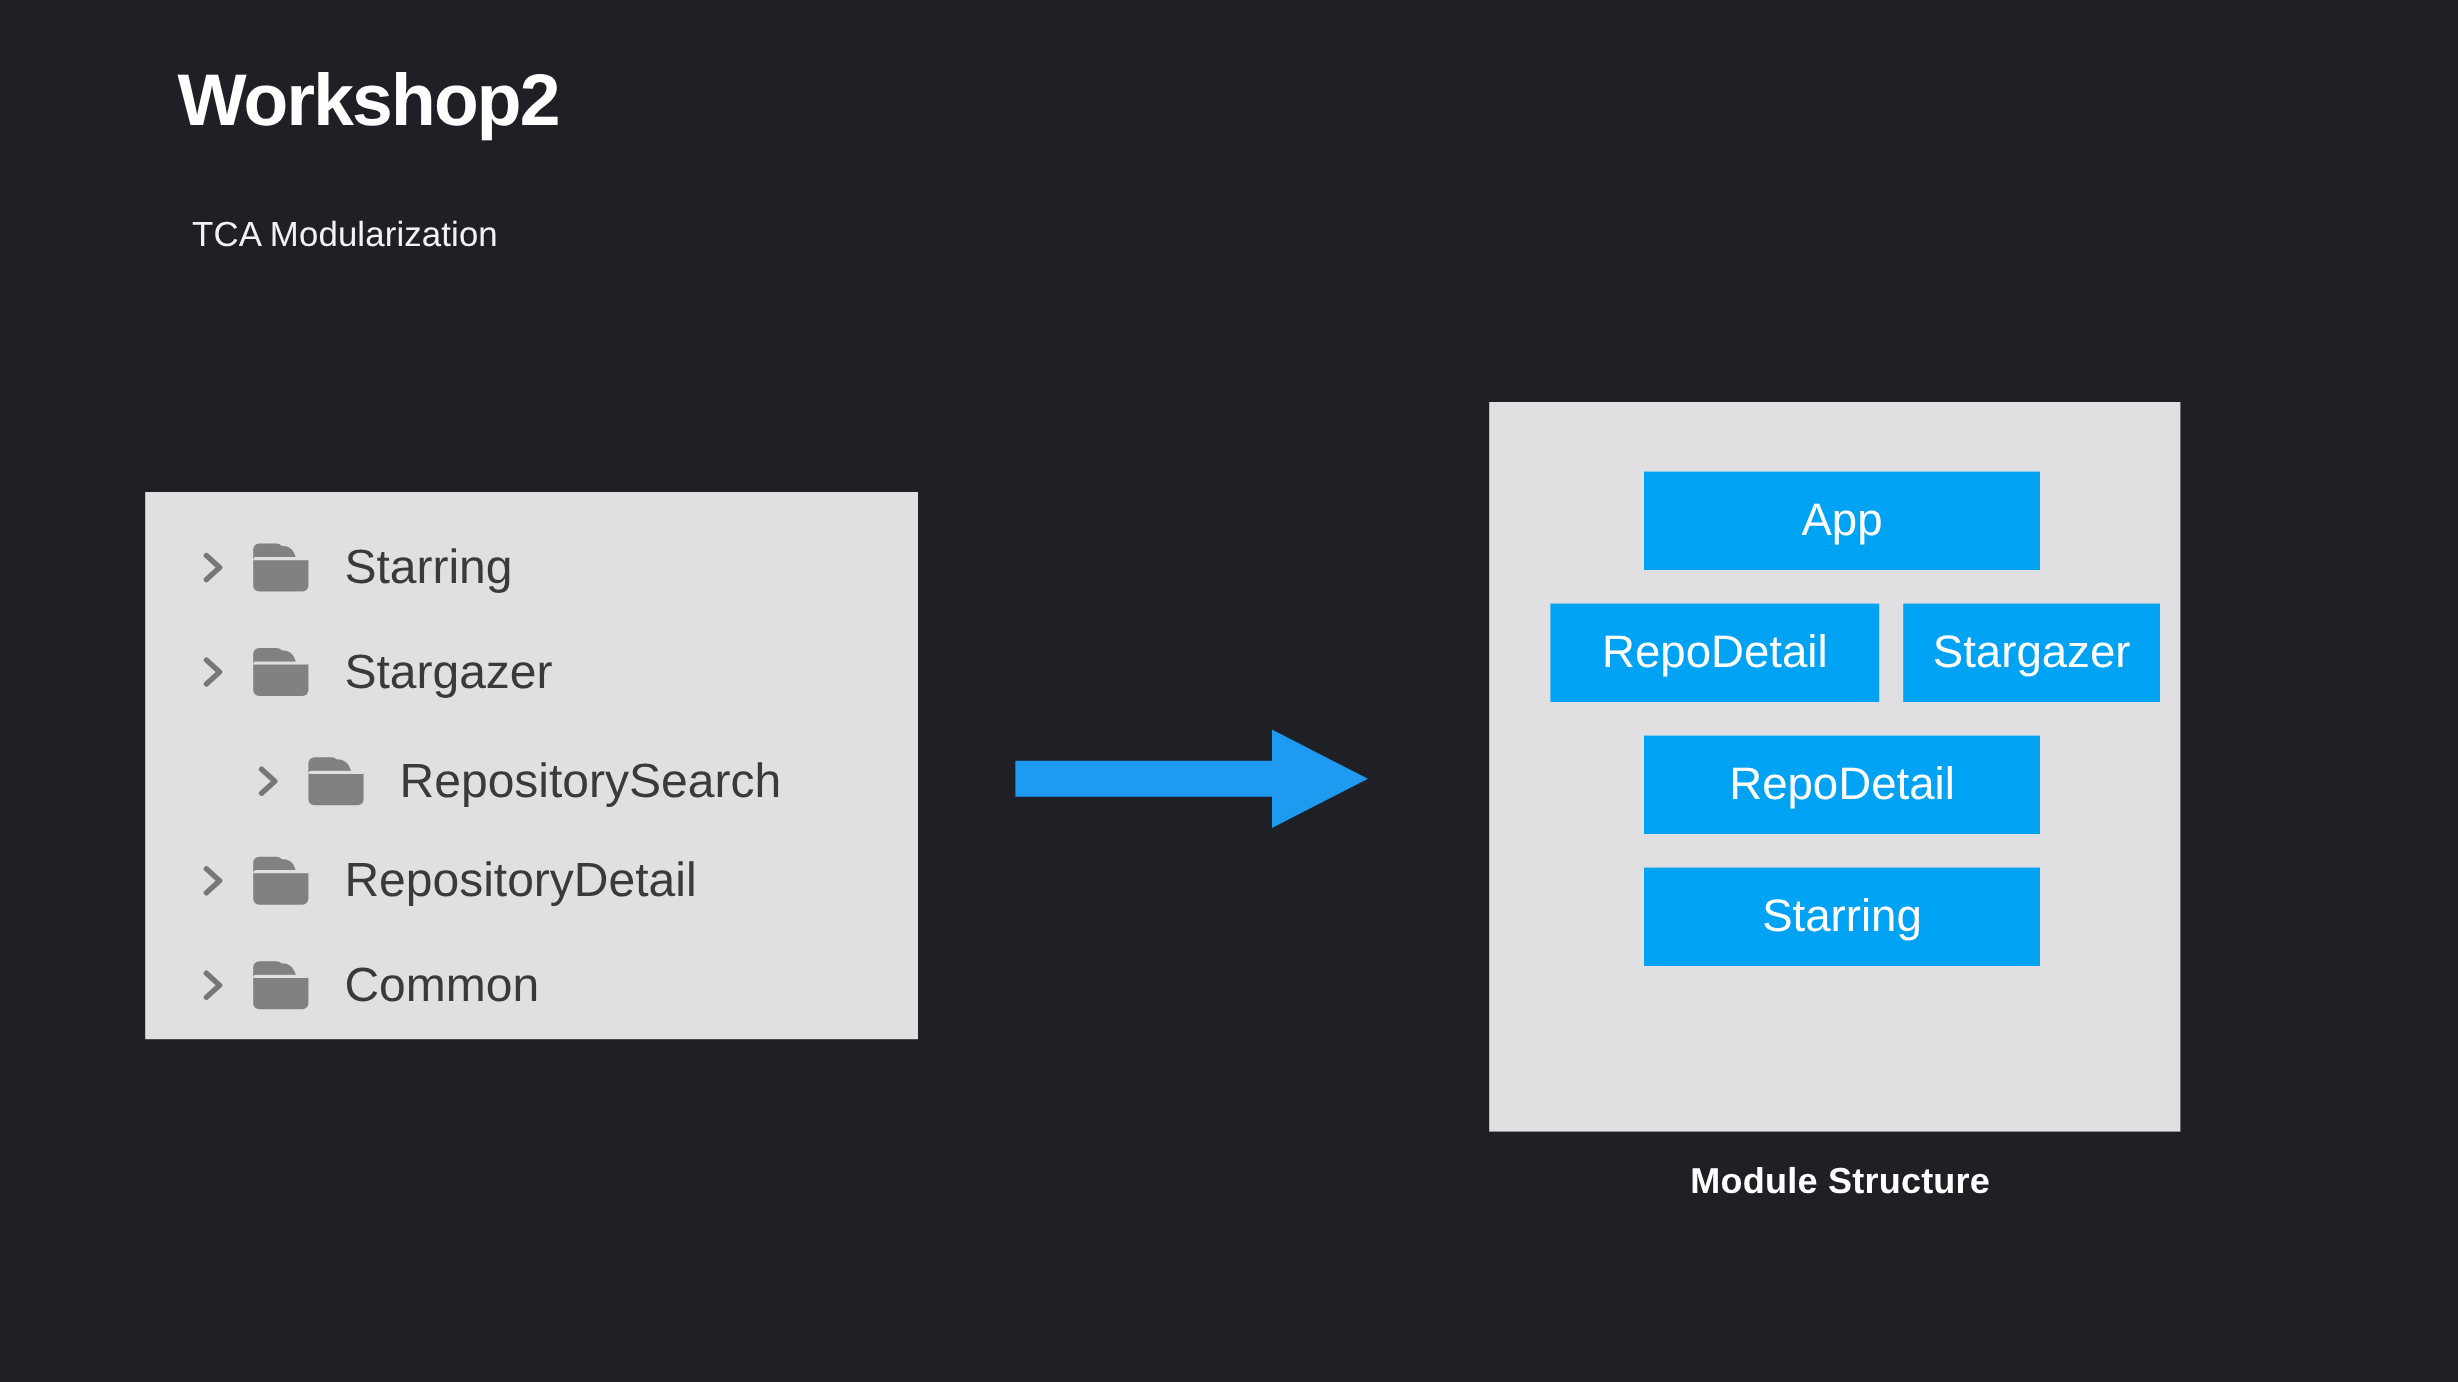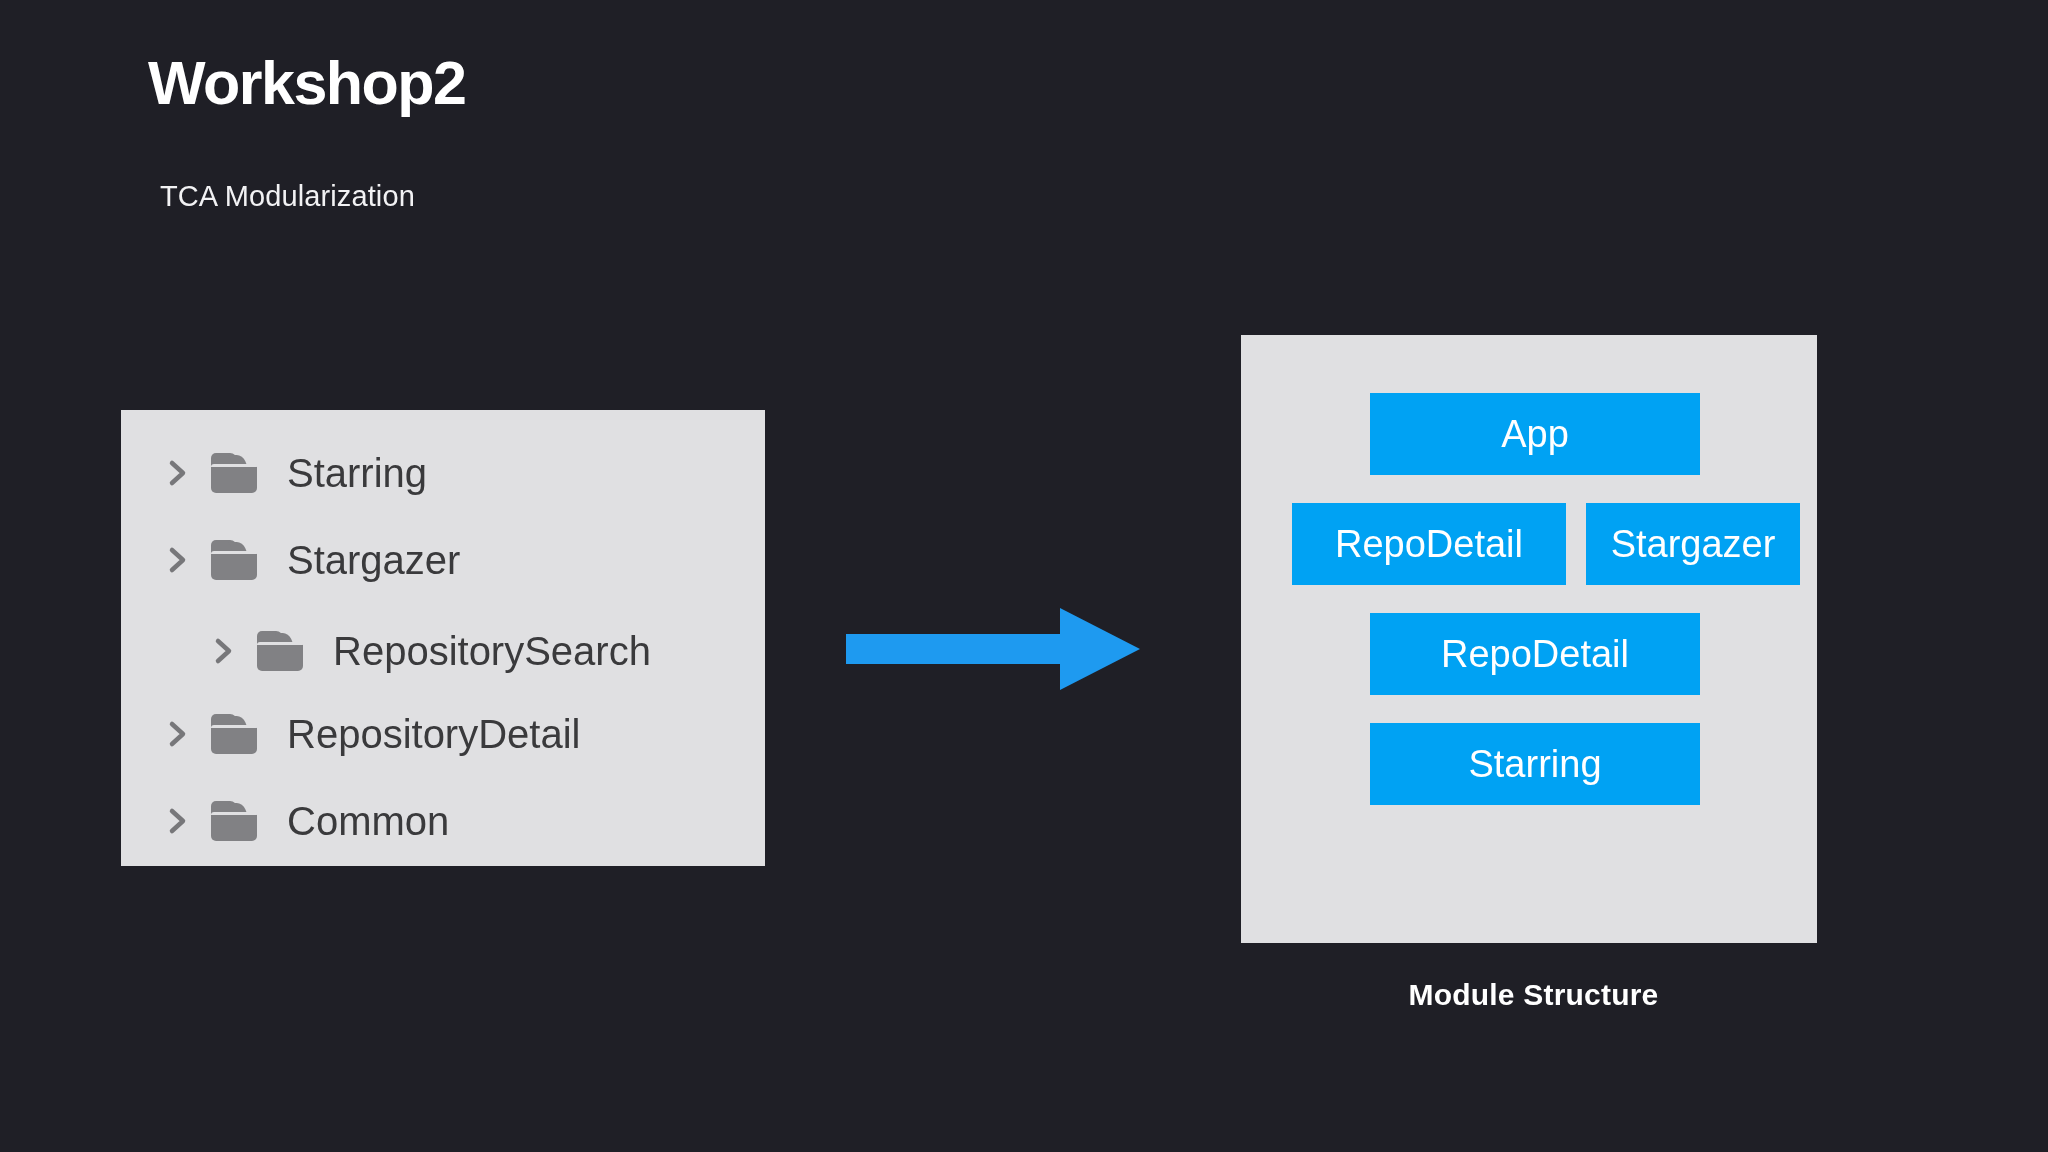--- a/index.html
+++ b/index.html
@@ -155,21 +155,20 @@
   #module-structure-caption {
     position: absolute;
     left: 1241px;
     top: 968px;
     width: 585px;
     text-align: center;
     font-size: 30px;
     font-weight: bold;
     color: #ffffff;
     letter-spacing: 0.2px;
-    margin-top: 10px;
   }
 </style>
 </head>
 <body>
 
 <div id="slide-title">Workshop2</div>
 
 <div id="slide-subtitle">TCA Modularization</div>
 
 <div id="folder-tree-panel">

